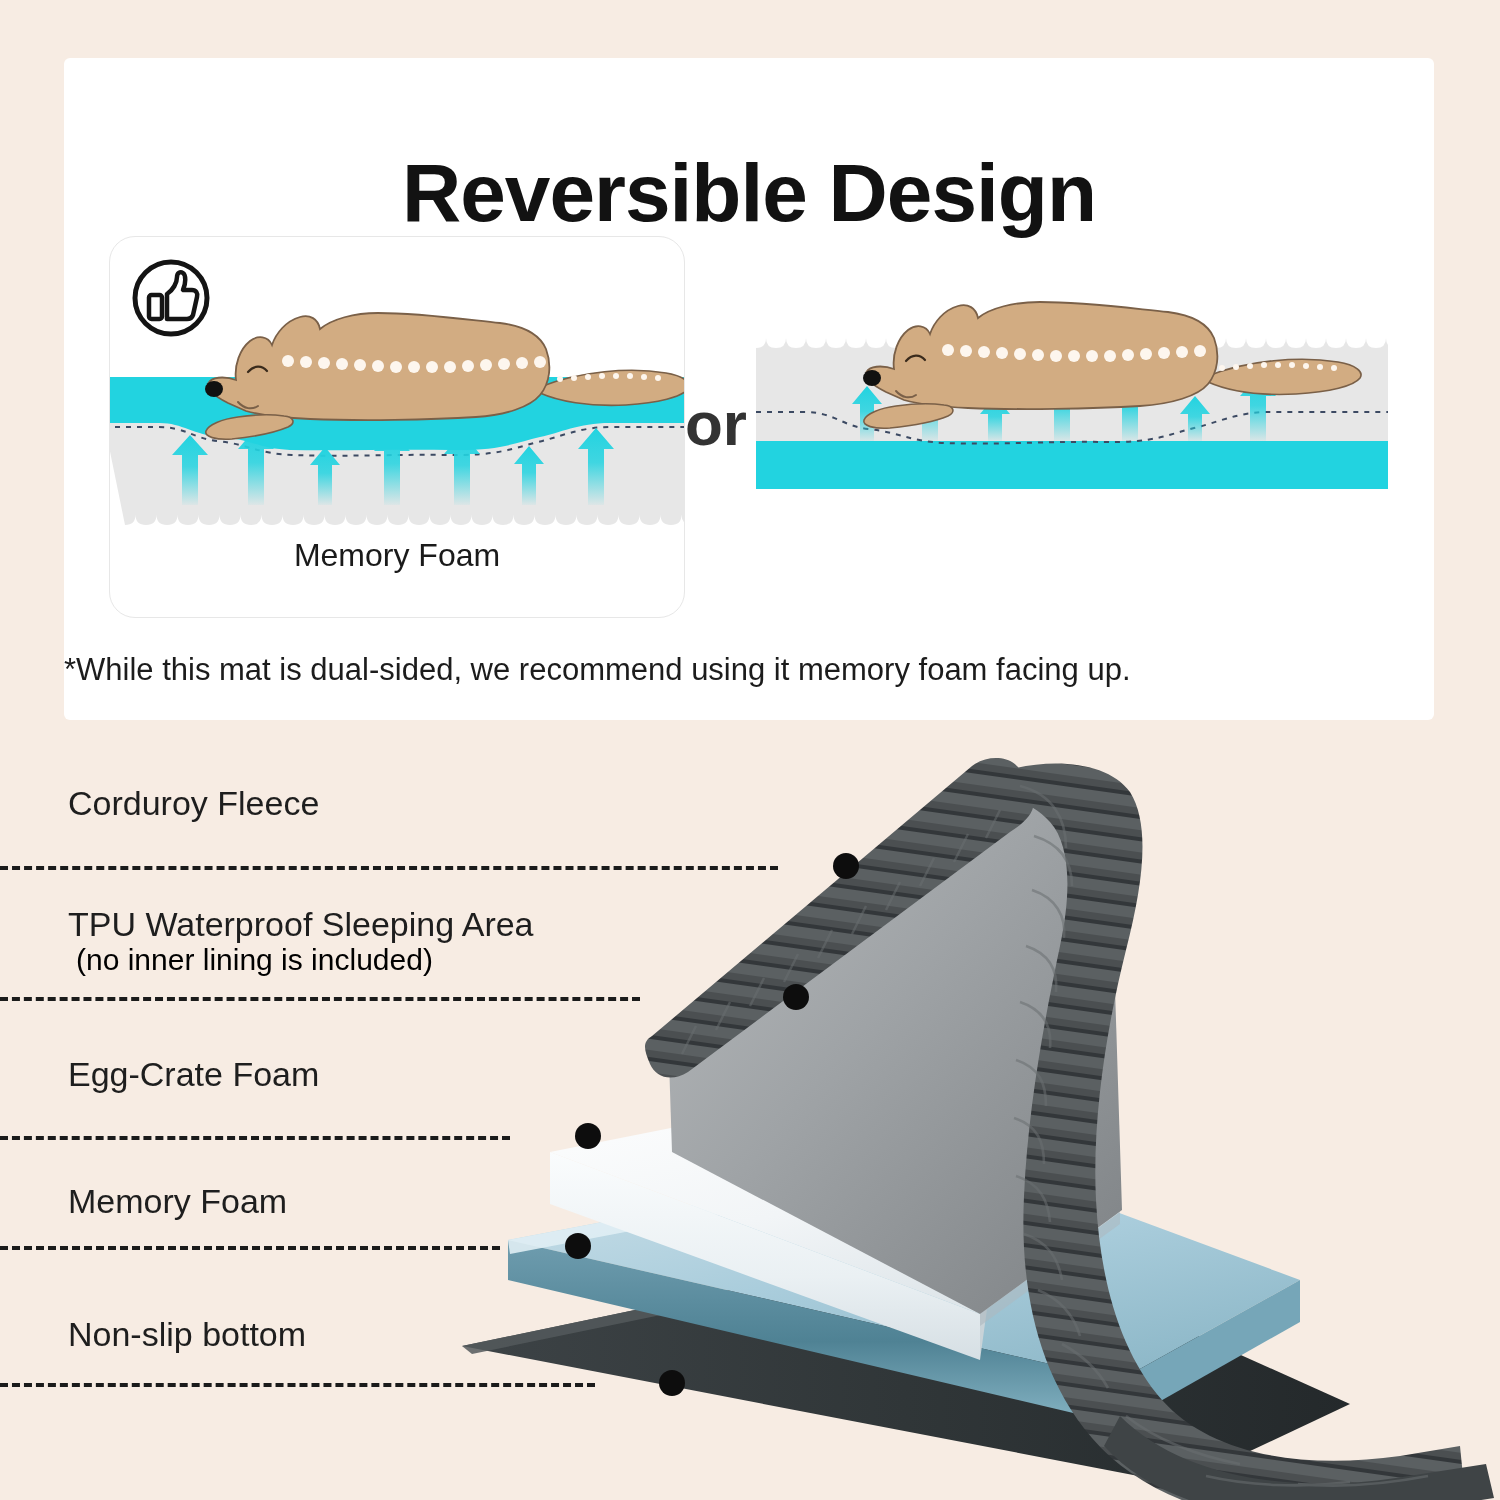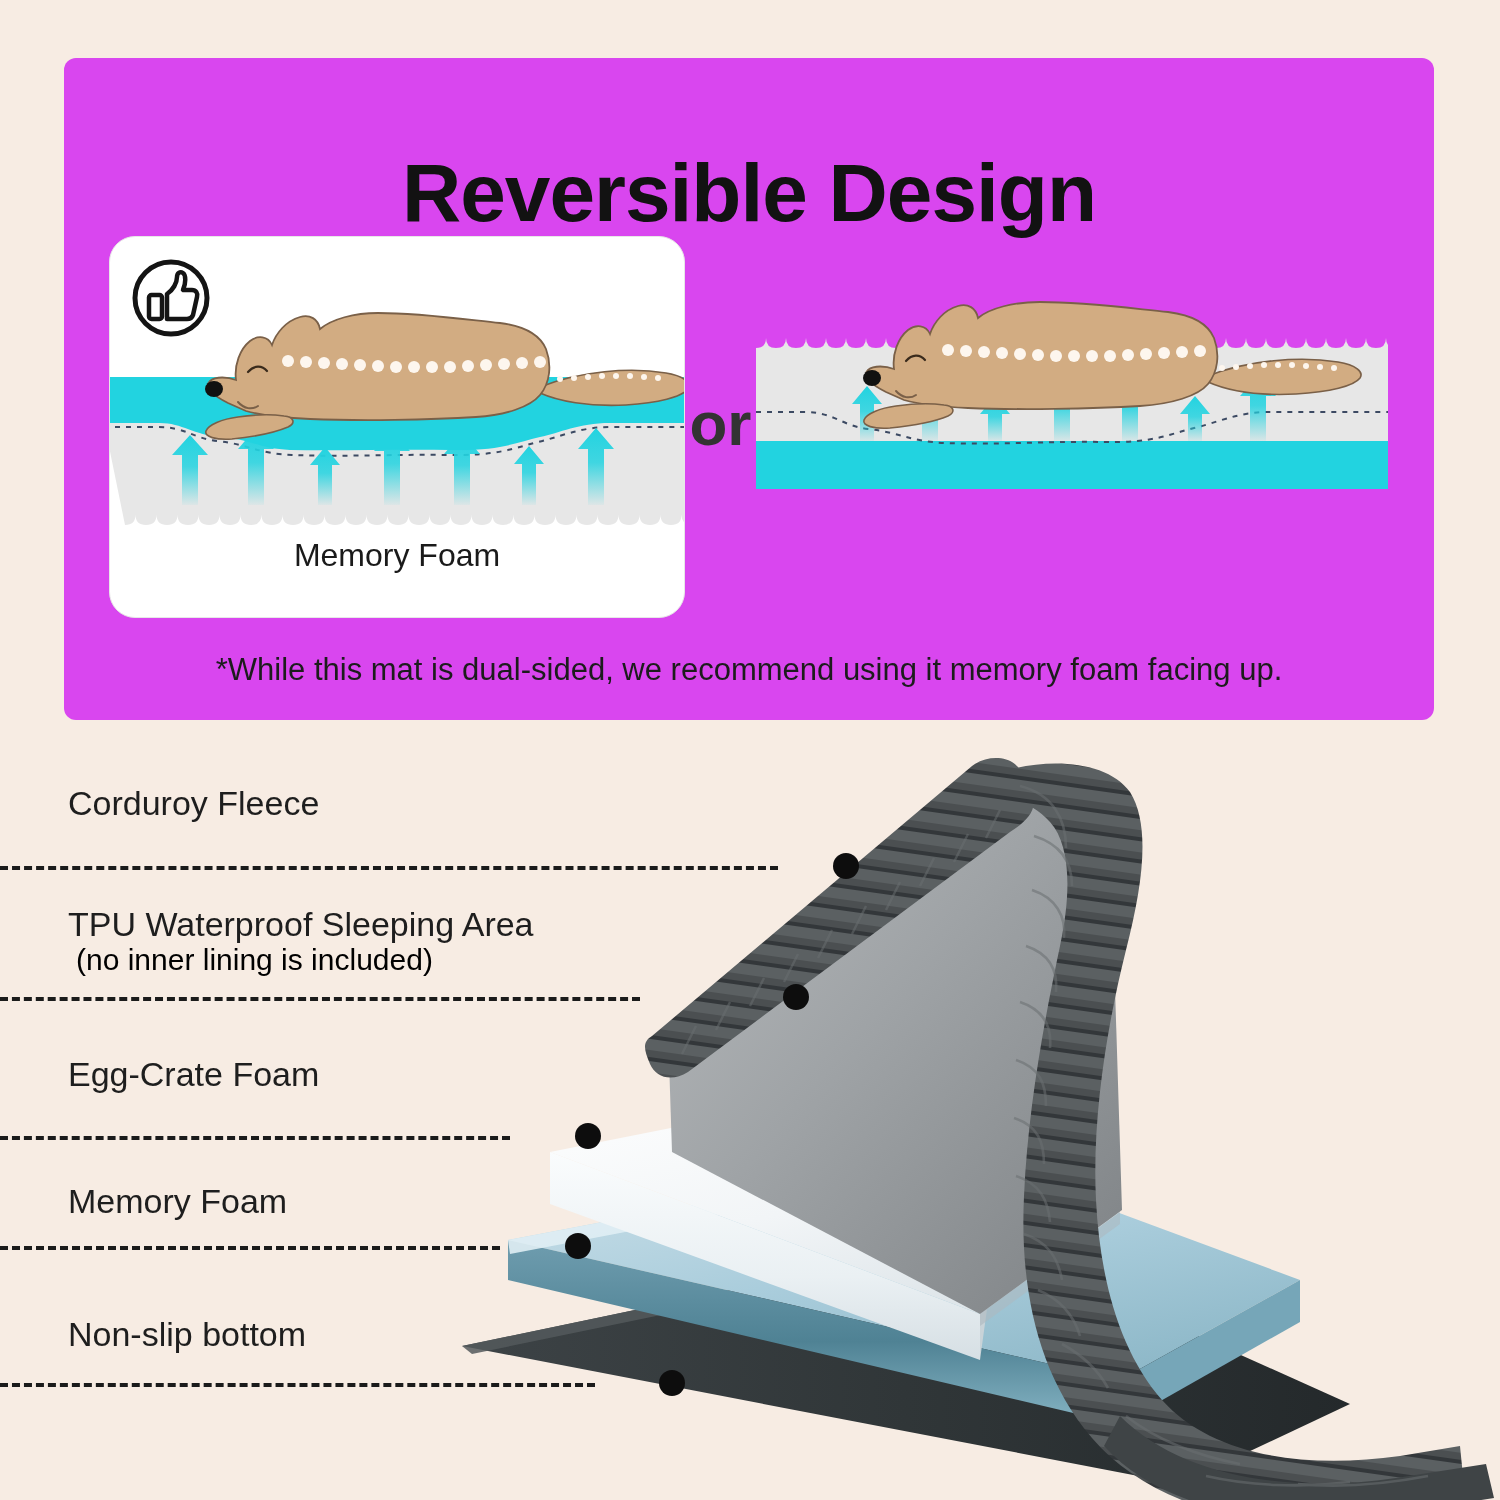--- a/index.html
+++ b/index.html
@@ -15,22 +15,22 @@
     position: relative;
   }
 
   
   #top-card {
     position: absolute;
     left: 64px;
     top: 58px;
     width: 1370px;
     height: 662px;
-    background: #d946ef;
-    border-radius: 12px;
+    background: #ffffff;
+    border-radius: 6px;
   }
 
   #title {
     position: absolute;
     left: 0;
     top: 88px;
     width: 100%;
     text-align: center;
     font-size: 82px;
     font-weight: bold;
@@ -78,35 +78,35 @@
     font-family: "Liberation Sans", sans-serif;
   }
   #panel-memory .panel-label { top: 300px; }
   #panel-eggcrate .panel-label { top: 300px; }
 
   #or-text {
     position: absolute;
     left: 621px;
     top: 152px;
     width: 71px;
-    text-align: center;
+    text-align: left;
     font-size: 62px;
     font-weight: bold;
     color: #333333;
     font-family: "Liberation Sans", sans-serif;
   }
 
   .scene { position: absolute; left: 0; top: 0; }
 
   #footnote {
     position: absolute;
     left: 0;
     top: 594px;
     width: 100%;
-    text-align: center;
+    text-align: left;
     font-size: 31px;
     color: #1c1c1c;
     font-family: "Liberation Sans", sans-serif;
   }
 
   
   #product-photo {
     position: absolute;
     left: 420px;
     top: 740px;

